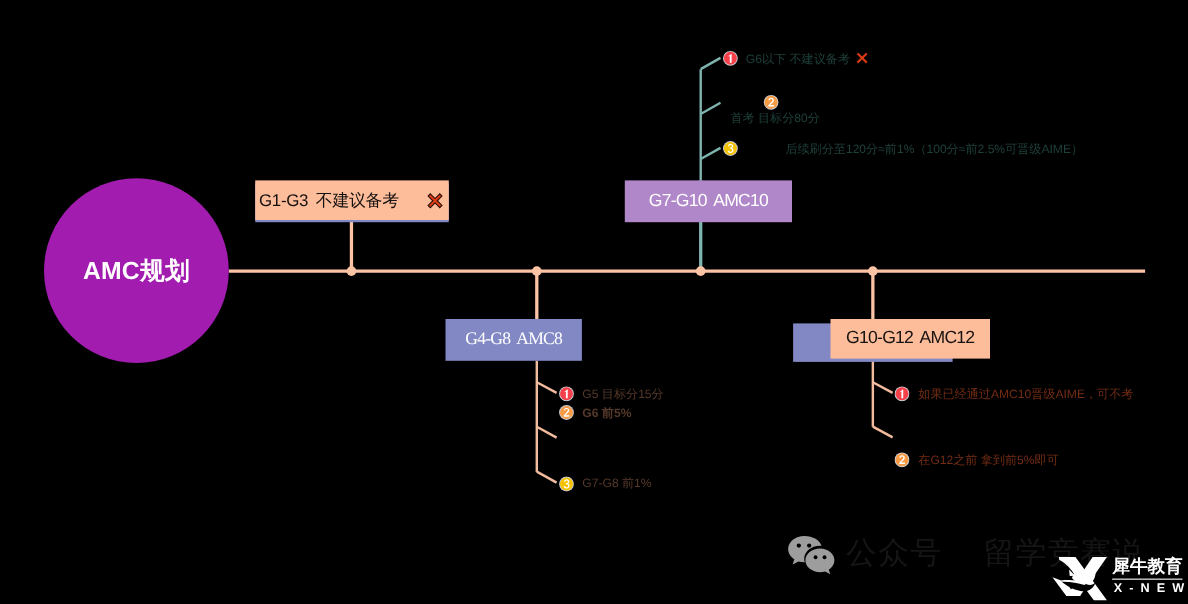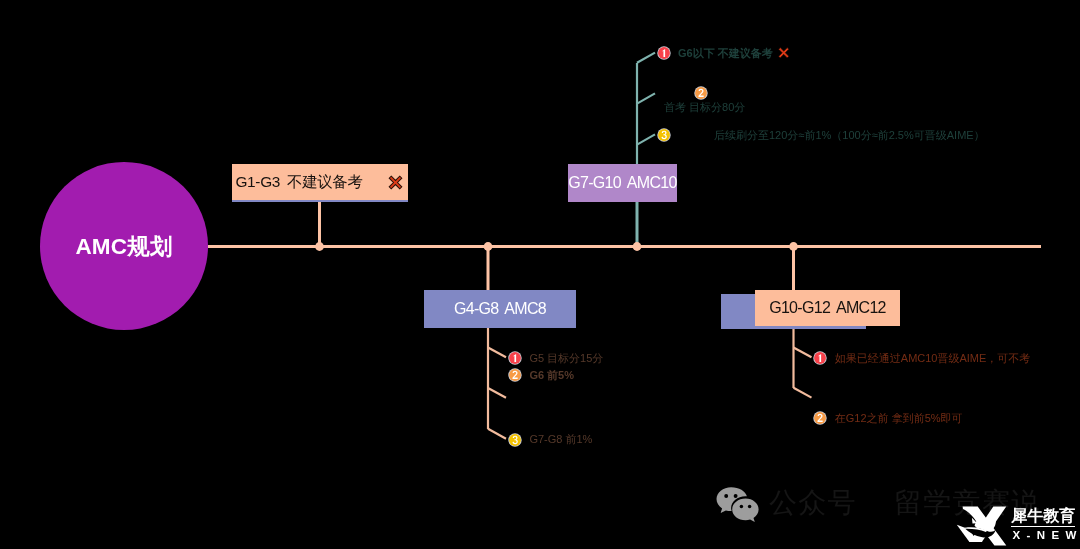--- a/index.html
+++ b/index.html
@@ -102,35 +102,35 @@
   <div class="box peach cjk" style="left:232px;top:164px;width:176px;height:36px;">
     <span class="lbl">G1-G3 不建议备考</span>
     <span class="xmark">
         <i class="sr">✖</i>
       <svg width="19" height="19" viewBox="0 0 32 32">
           <path d="M8.8 5.4 L16 12.6 L23.2 5.4 L26.6 8.8 L19.4 16 L26.6 23.2 L23.2 26.6 L16 19.4 L8.8 26.6 L5.4 23.2 L12.6 16 L5.4 8.8 Z" fill="#e03b16" stroke="#2a1008" stroke-width="1.7" stroke-linejoin="miter"></path>
         </svg>
     </span>
   </div>
 
-  <div class="box blue" style="left:424px;top:290px;width:152px;height:38px;">
+  <div class="box blue" style="left:405px;top:290px;width:124px;height:38px;font-family:Liberation Serif, serif;">
     <span class="lbl">G4-G8 AMC8</span>
   </div>
 
-  <div class="box purple" style="left:568px;top:164px;width:109px;height:38px;">
+  <div class="box purple" style="left:568px;top:164px;width:152px;height:38px;">
     <span class="lbl">G7-G10 AMC10</span>
   </div>
 
   <div class="shadowbox" style="left:721px;top:293.5px;width:145px;height:35px;"></div>
   <div class="box peach" style="left:755px;top:290px;width:145px;height:36px;">
     <span class="lbl">G10-G12 AMC12</span>
   </div>
 
   <div class="blist mint">
-    <div class="brow" style="left:656.5px;top:53.2px;font-weight:bold;">
+    <div class="brow" style="left:656.5px;top:53.2px;">
       <span class="bnum">
           <svg width="14" height="14" viewBox="0 0 100 100">
             <circle cx="50" cy="50" r="48" fill="#c9ccd4"></circle>
             <circle cx="50" cy="50" r="42" fill="#f7414a"></circle>
             <g fill="#fff">
               <path d="M40 34 L58 21 L58 79 L46 79 L46 35 L38 40 Z"></path>
             </g>
           </svg>
           <i class="sr">1</i>
         </span>

